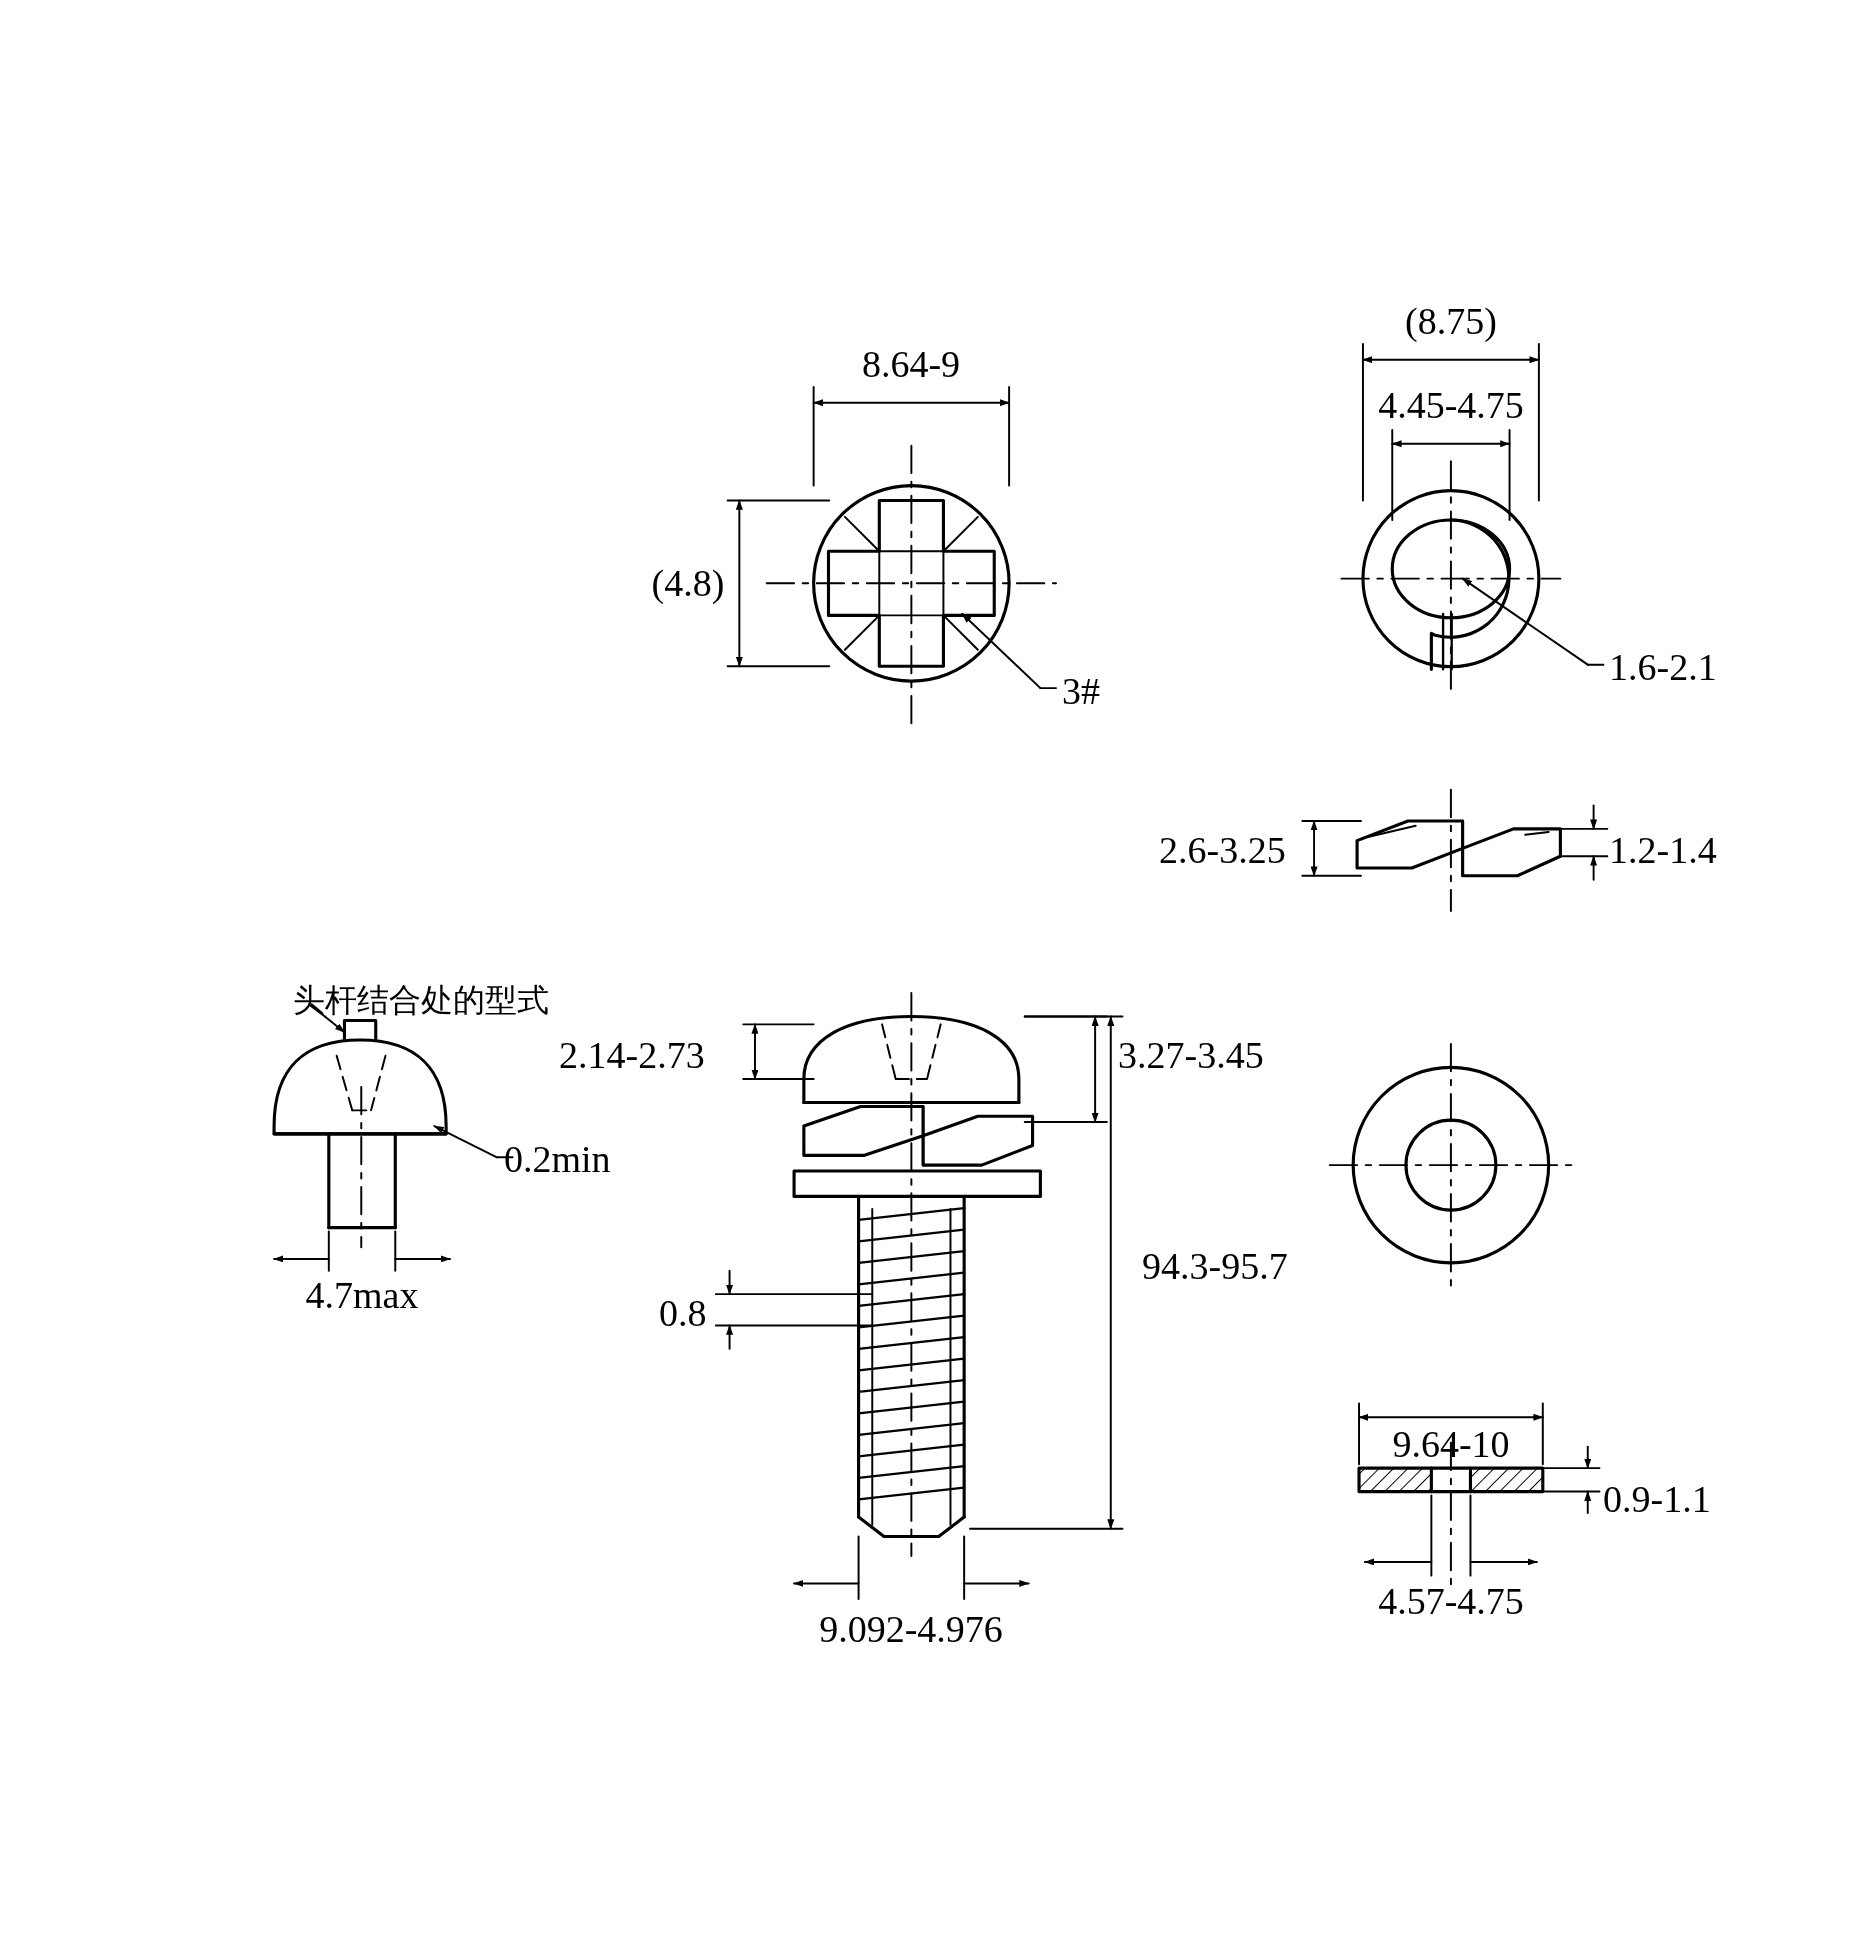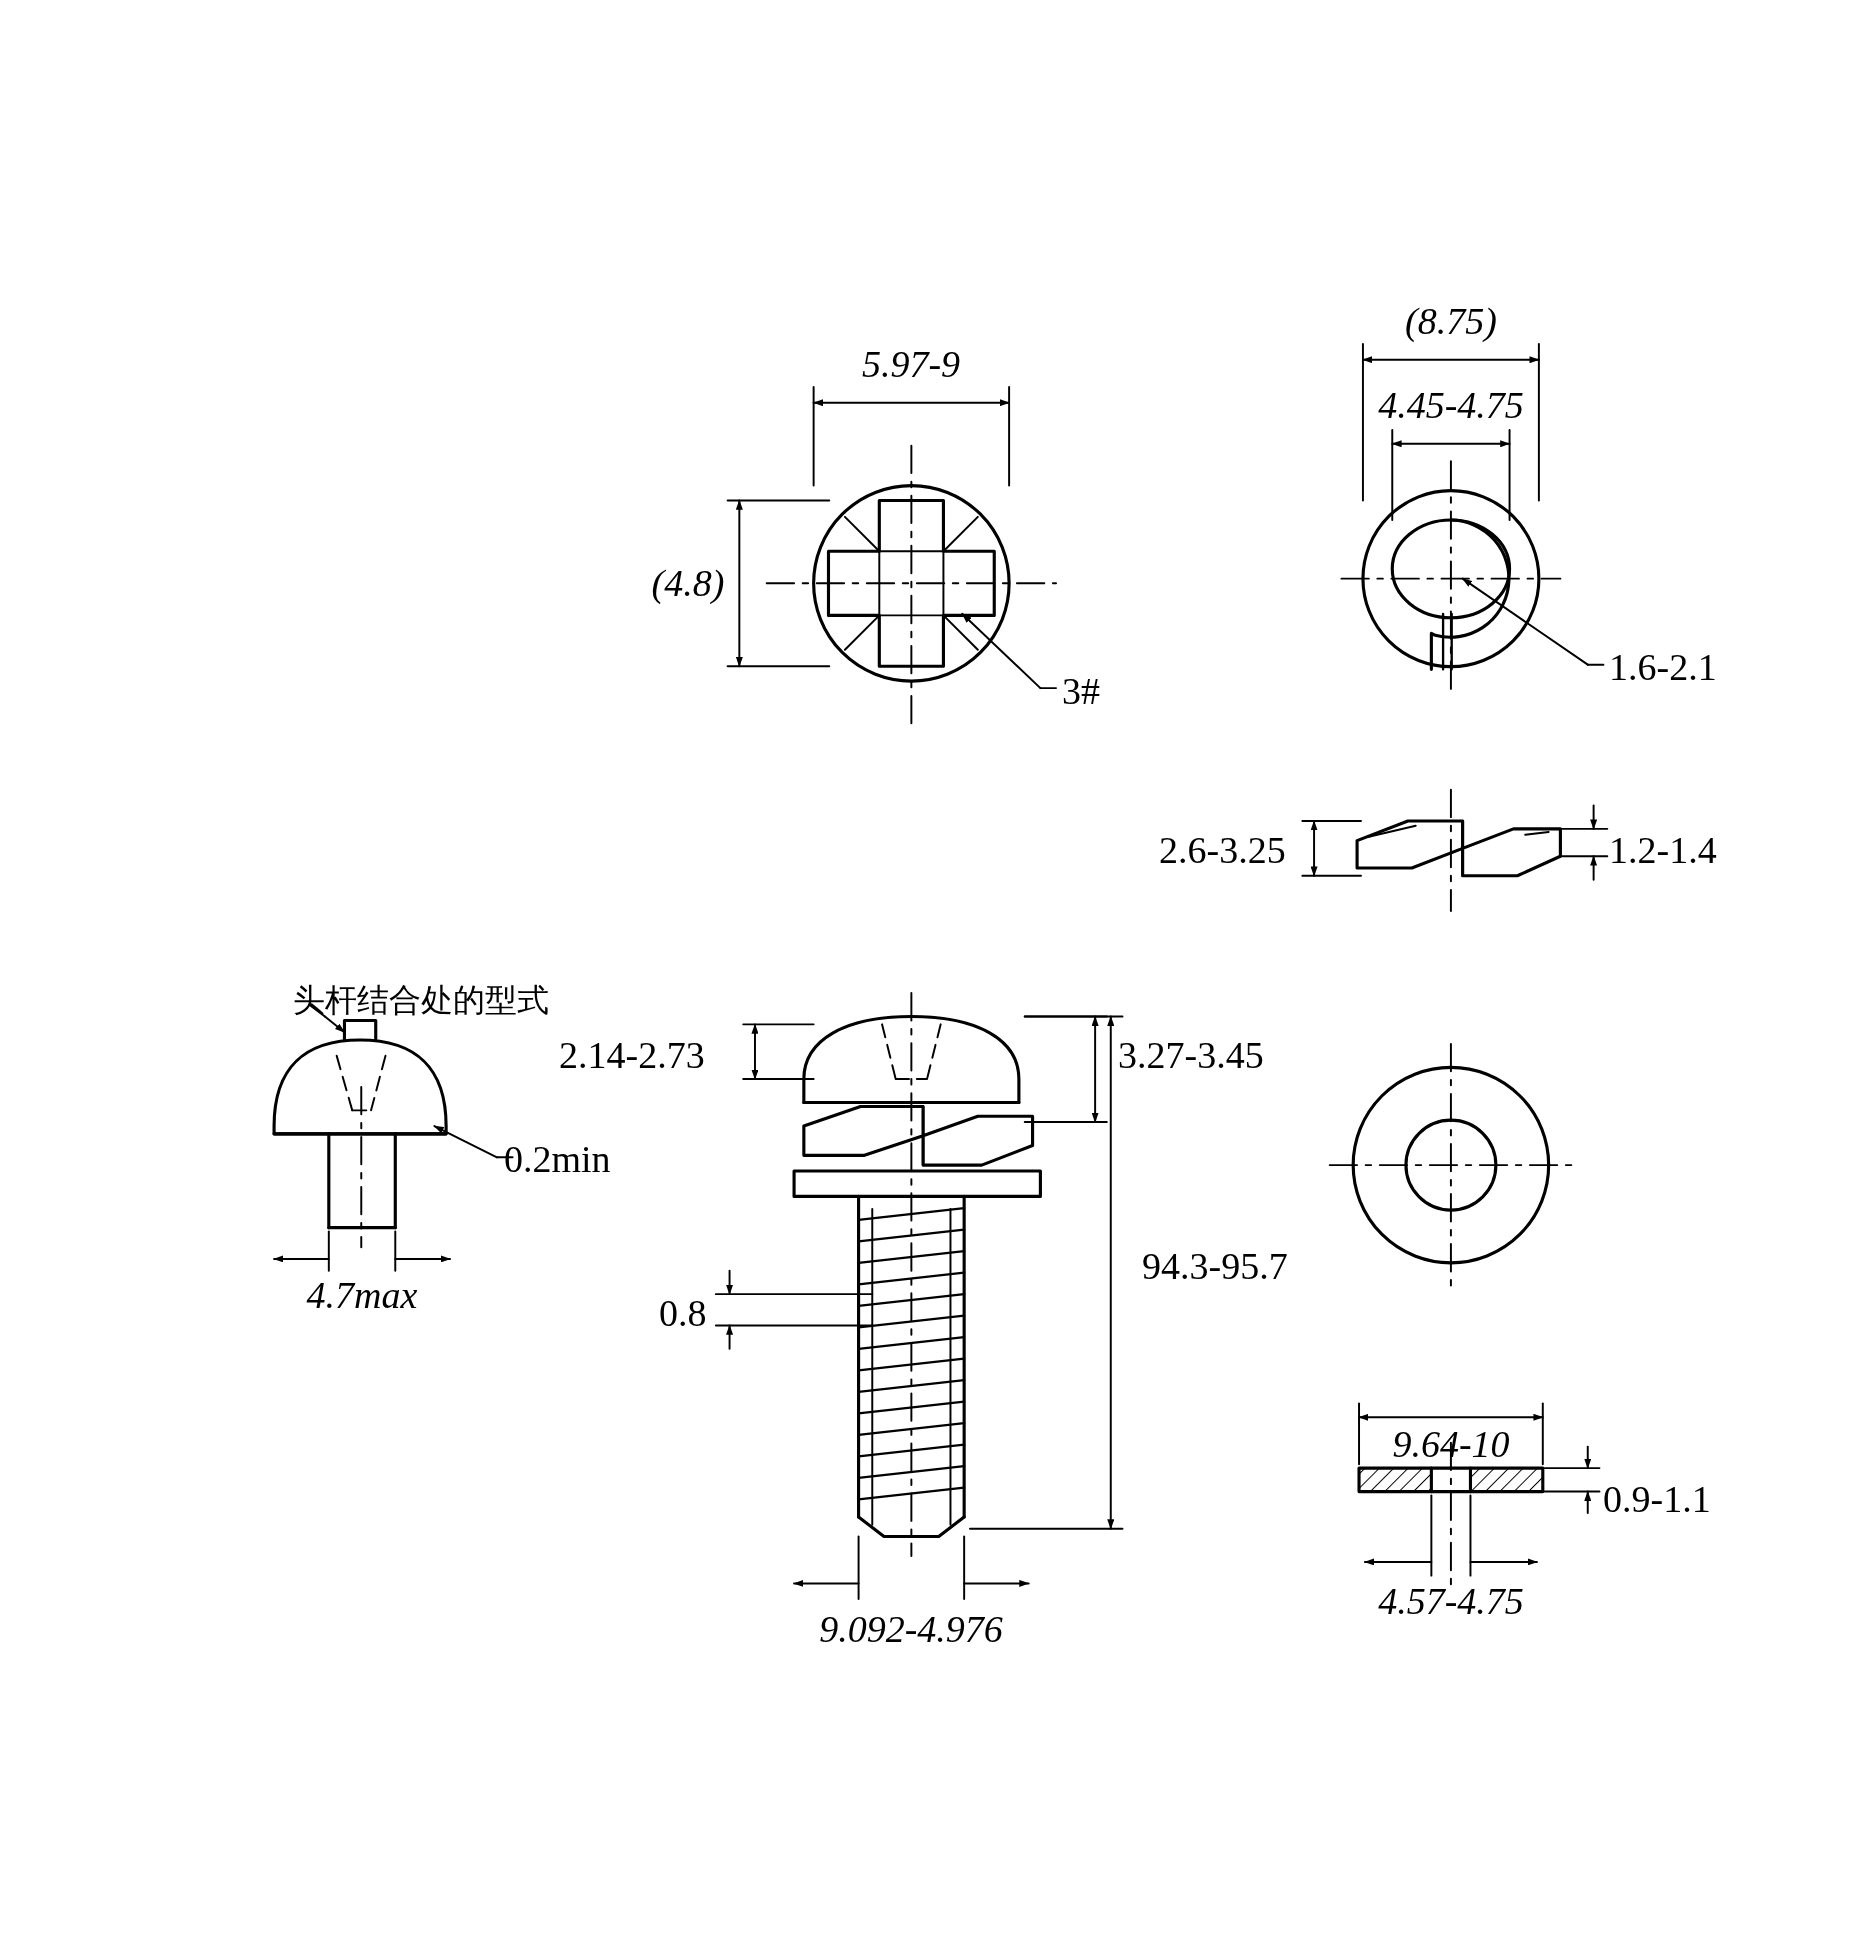--- a/index.html
+++ b/index.html
@@ -32,21 +32,20 @@
     line-height: 1;
     color: #000000;
     white-space: nowrap;
   }
   .dimtext.cjk {
     font-family: "DejaVu Sans", sans-serif;
     font-size: 32px;
   }
   .center {
     transform: translate(-50%, -50%);
-    font-style: italic;
   }
 </style>
 </head>
 <body>
 
 <div id="sheet">
 
   <svg class="drawing" viewBox="0 0 4786 5407">
     <defs>
       <marker id="arrowEnd" markerWidth="26" markerHeight="18" refX="24" refY="9" orient="auto" markerUnits="userSpaceOnUse">
@@ -287,21 +286,21 @@
           <line x1="3660" y1="3825" x2="3660" y2="4030"></line>
           <line x1="3760" y1="3825" x2="3760" y2="4030"></line>
           <line x1="3490" y1="3995" x2="3660" y2="3995" marker-start="url(#arrowStart)"></line>
           <line x1="3760" y1="3995" x2="3930" y2="3995" marker-end="url(#arrowEnd)"></line>
         </g>
       </g>
 
     </g>
   </svg>
 
-  <div class="dimtext center" style="left:911px; top:364px;">5.97-9</div>
+  <div class="dimtext center" style="left:911px; top:364px;">8.64-9</div>
   <div class="dimtext center" style="left:688px; top:583px;text-align:center;">(4.8)</div>
   <div class="dimtext" style="left:1062px; top:672px;">3#</div>
 
   <div class="dimtext center" style="left:1451px; top:321px;">(8.75)</div>
   <div class="dimtext center" style="left:1451px; top:405px;text-align:right;">4.45-4.75</div>
   <div class="dimtext" style="left:1609px; top:648px;">1.6-2.1</div>
 
   <div class="dimtext" style="left:1159px; top:831px;">2.6-3.25</div>
   <div class="dimtext" style="left:1609px; top:831px;text-align:center;">1.2-1.4</div>
 

